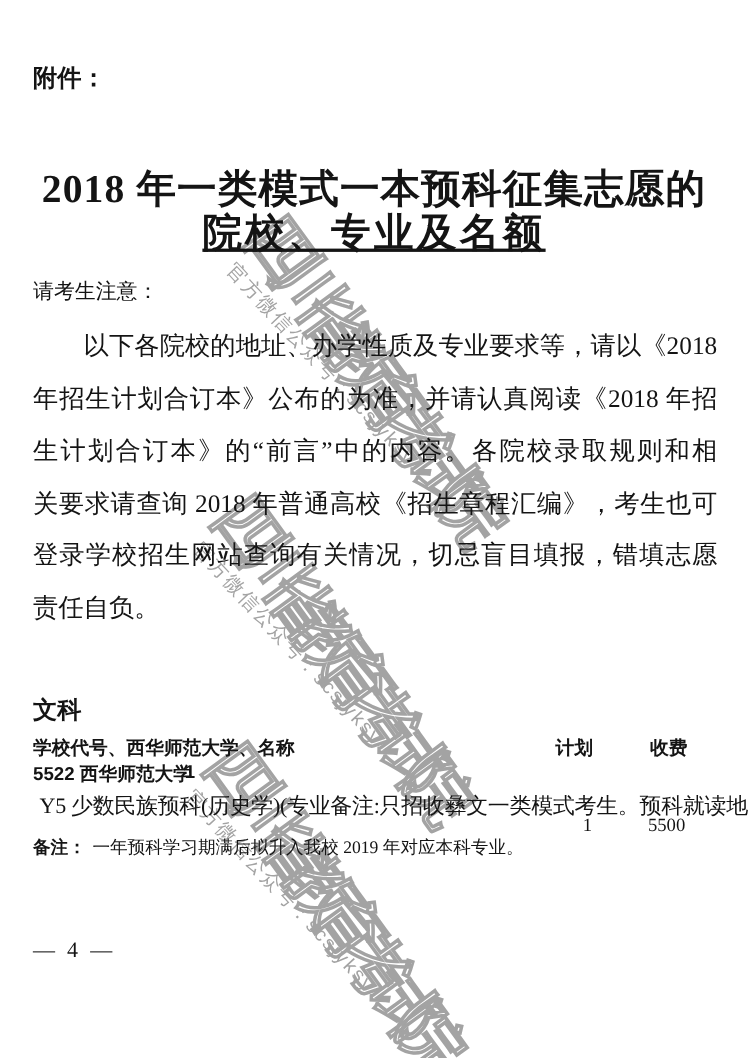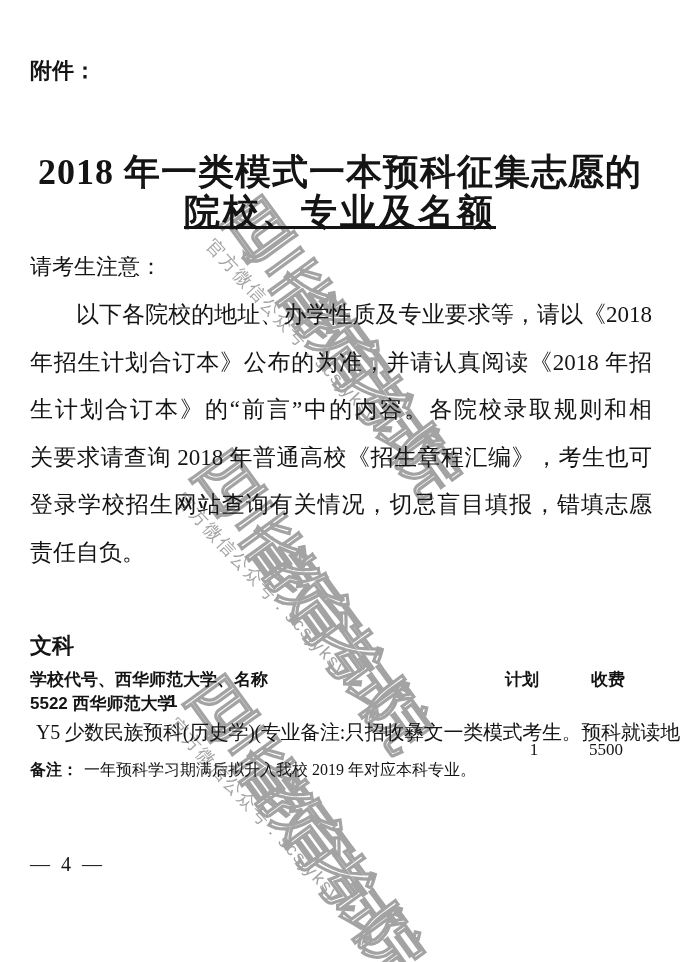--- a/index.html
+++ b/index.html
@@ -24,21 +24,21 @@
   }
   .s1l{left:262px;top:186px}.s1s{left:216px;top:236px}
   .s2l{left:232px;top:440px}.s2s{left:186px;top:490px}
   .s3l{left:225px;top:665px}.s3s{left:179px;top:715px}
   
   .content{position:absolute;left:0;top:0;right:0;bottom:0;z-index:1;}
   .attachment{position:absolute;left:30px;top:56px;font-size:22px;font-weight:700;}
   .title{position:absolute;left:0;right:0;text-align:center;font-size:36px;font-weight:700;}
   .title1{top:148px;letter-spacing:1px;}
   .title2{top:188px;letter-spacing:3px;text-decoration:underline;}
-  .notice-heading{position:absolute;left:30px;top:252px;font-size:22px;}
+  .notice-heading{position:absolute;left:30px;top:252px;font-size:19px;}
   .notice{position:absolute;left:30px;top:291px;width:622px;font-size:23px;line-height:47.6px;}
   .notice .line{text-align:justify;text-align-last:justify;}
   .notice .line.first{text-indent:46px;}
   .notice .line.last{text-align:right;text-align-last:left;}
   .sans{font-family:"Liberation Sans","DejaVu Sans",sans-serif;}
   .section-heading{position:absolute;left:30px;top:631px;font-size:22px;font-weight:700;}
   .th-school{position:absolute;left:30px;top:668px;font-size:17px;font-weight:700;}
   .th-plan{position:absolute;left:505px;top:668px;width:40px;font-size:17px;font-weight:700;text-align:left;}
   .th-fee{position:absolute;left:587px;top:668px;width:42px;font-size:17px;font-weight:700;text-align:center;}
   .school-name{position:absolute;left:30px;top:692px;font-size:17px;font-weight:700;}

